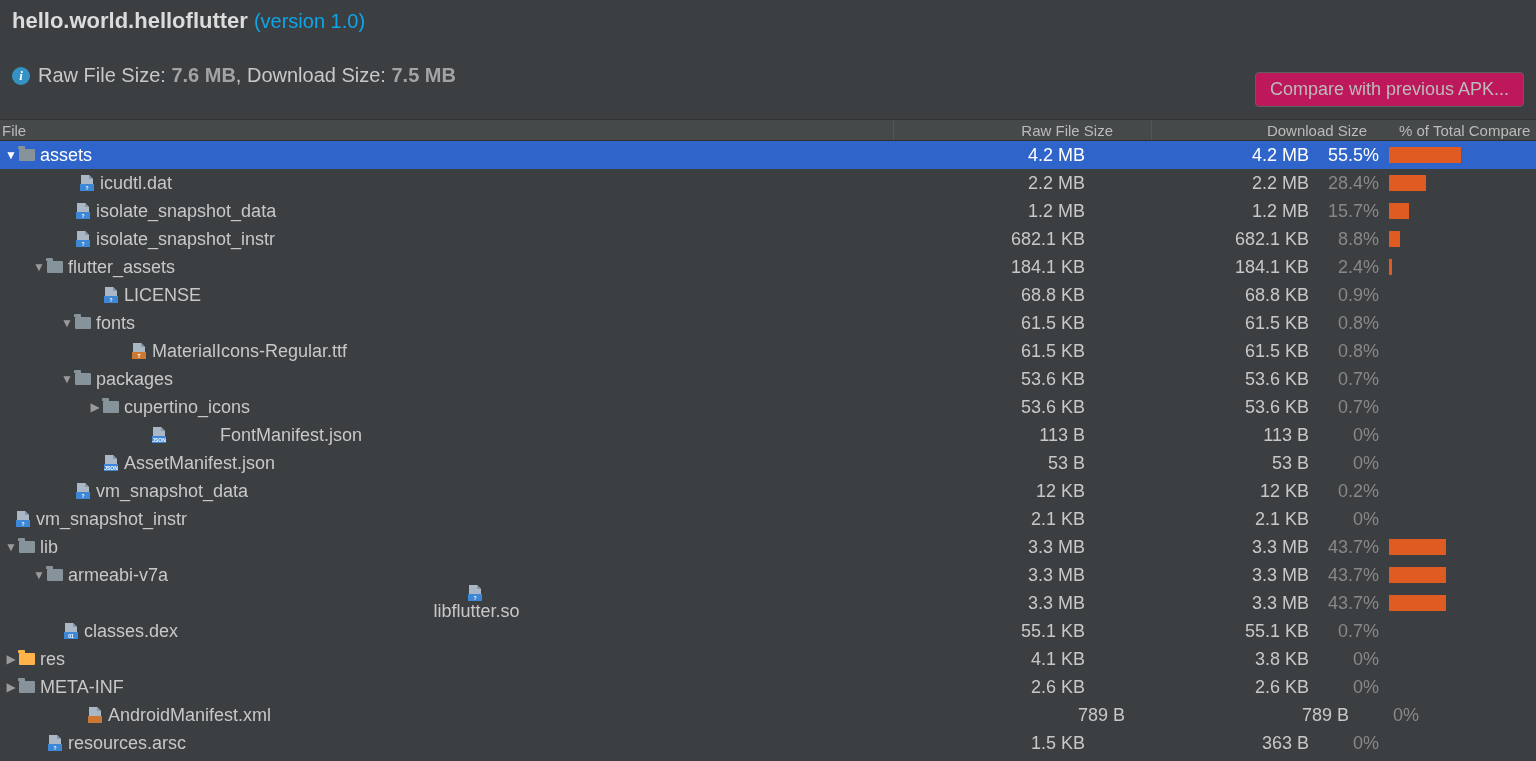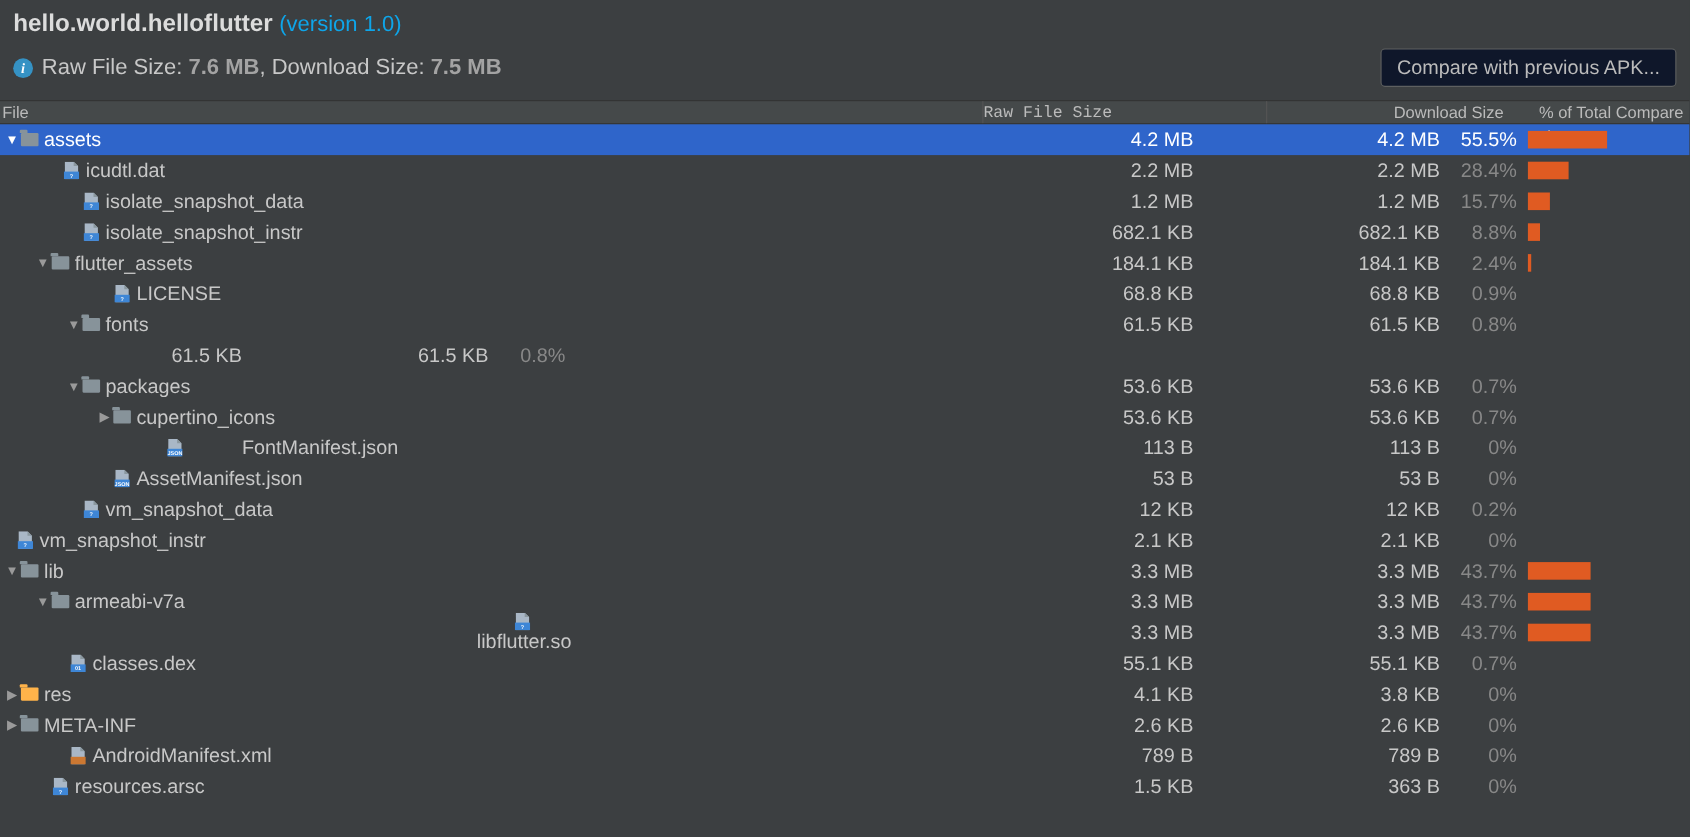--- a/index.html
+++ b/index.html
@@ -38,41 +38,42 @@
     color: #c8c8c8;
   }
   .info-icon {
     width: 18px; height: 18px; border-radius: 50%;
     background: #3592c4; color: #fff; font-size: 13px; font-weight: bold;
     display: inline-flex; align-items: center; justify-content: center;
     font-style: italic; font-family: Georgia, serif;
   }
   .info-left b { color: #a3a3a3; font-weight: 700; }
   .compare-btn {
-    background: #0f172a;
+    background: #be185d;
     border: 1px solid #5e6060;
     color: #bbbbbb;
     font-size: 18px;
     padding: 6px 14px;
     border-radius: 4px;
     cursor: pointer;
+    margin-top: 28px;
   }
   .table-header {
     display: flex;
     background: #45494a;
     border-top: 1px solid #323232;
     border-bottom: 1px solid #323232;
     font-size: 15px;
     color: #bbbbbb;
     height: 22px;
     align-items: center;
     gap: 28px;
   }
   .col-file { flex: 0 0 865px; padding-left: 2px; }
-  .col-raw  { flex: 0 0 230px; text-align: left; padding-right: 10px; border-left: 1px solid #555; height:100%; line-height:22px;font-family:Liberation Mono, monospace;}
+  .col-raw  { flex: 0 0 230px; text-align: right; padding-right: 10px; border-left: 1px solid #555; height:100%; line-height:22px;}
   .col-dl   { flex: 0 0 220px; text-align: right; padding-right: 4px; border-left: 1px solid #555; height:100%; line-height:22px;}
   .col-pct  { flex: 1 1 auto;  text-align: left; padding-left: 0px; height:100%; line-height:22px;}
   .tree { }
   .row {
     display: flex;
     align-items: center;
     height: 28px;
     font-size: 18px;
   }
   .row.selected { background: #2f65ca; color: #ffffff; }
@@ -141,21 +142,21 @@
         <span class="name">assets</span>
       </div>
       <div class="c-raw">4.2 MB</div>
       <div class="c-dl">4.2 MB</div>
       <div class="c-pct">55.5%</div>
       <div class="c-bar">
         <span class="bar" style="width: 72px;"></span>
       </div>
     </div>
     <div class="row">
-      <div class="c-file" style="padding-left: 42px;">
+      <div class="c-file" style="padding-left: 64px;">
         <span class="arrow"></span>
         <span class="icon file-icon">
           <svg viewBox="0 0 14 16">
             <path d="M1 0 h8 l4 4 v12 h-12 z" fill="#a9b7c6"></path>
             <path d="M9 0 v4 h4 z" fill="#8a979e"></path>
             <rect x="0" y="9" width="14" height="7" fill="#3e86d6"></rect>
             <text x="7" y="14.5" font-size="5" fill="#fff" text-anchor="middle" font-family="Arial" font-weight="bold">?</text>
           </svg>
         </span>
         <span class="name">icudtl.dat</span>
@@ -243,20 +244,32 @@
         <span class="arrow">▼</span>
         <span class="icon folder-icon"></span>
         <span class="name">fonts</span>
       </div>
       <div class="c-raw">61.5 KB</div>
       <div class="c-dl">61.5 KB</div>
       <div class="c-pct">0.8%</div>
       <div class="c-bar"></div>
     </div>
     <div class="row">
+      <div class="c-file" style="padding-left: 116px;">
+        <span class="arrow"></span>
+        <span class="icon file-icon">
+          <svg viewBox="0 0 14 16">
+            <path d="M1 0 h8 l4 4 v12 h-12 z" fill="#a9b7c6"></path>
+            <path d="M9 0 v4 h4 z" fill="#8a979e"></path>
+            <rect x="0" y="9" width="14" height="7" fill="#cc7832"></rect>
+            <text x="7" y="14.5" font-size="5" fill="#fff" text-anchor="middle" font-family="Arial" font-weight="bold">T</text>
+          </svg>
+        </span>
+        <span class="name">MaterialIcons-Regular.ttf</span>
+      </div>
       <div class="c-raw">61.5 KB</div>
       <div class="c-dl">61.5 KB</div>
       <div class="c-pct">0.8%</div>
       <div class="c-bar"></div>
     </div>
     <div class="row">
       <div class="c-file" style="padding-left: 60px;">
         <span class="arrow">▼</span>
         <span class="icon folder-icon"></span>
         <span class="name">packages</span>
@@ -429,21 +442,21 @@
         <span class="arrow">▶</span>
         <span class="icon folder-icon"></span>
         <span class="name">META-INF</span>
       </div>
       <div class="c-raw">2.6 KB</div>
       <div class="c-dl">2.6 KB</div>
       <div class="c-pct">0%</div>
       <div class="c-bar"></div>
     </div>
     <div class="row">
-      <div class="c-file" style="padding-left: 48px;">
+      <div class="c-file" style="padding-left: 32px; margin-left: 40px;">
         <span class="arrow"></span>
         <span class="icon file-icon">
           <svg viewBox="0 0 14 16">
             <path d="M1 0 h8 l4 4 v12 h-12 z" fill="#a9b7c6"></path>
             <path d="M9 0 v4 h4 z" fill="#8a979e"></path>
             <rect x="0" y="9" width="14" height="7" fill="#cc7832"></rect>
             <text x="7" y="14.5" font-size="5" fill="#fff" text-anchor="middle" font-family="Arial" font-weight="bold"></text>
           </svg>
         </span>
         <span class="name">AndroidManifest.xml</span>

